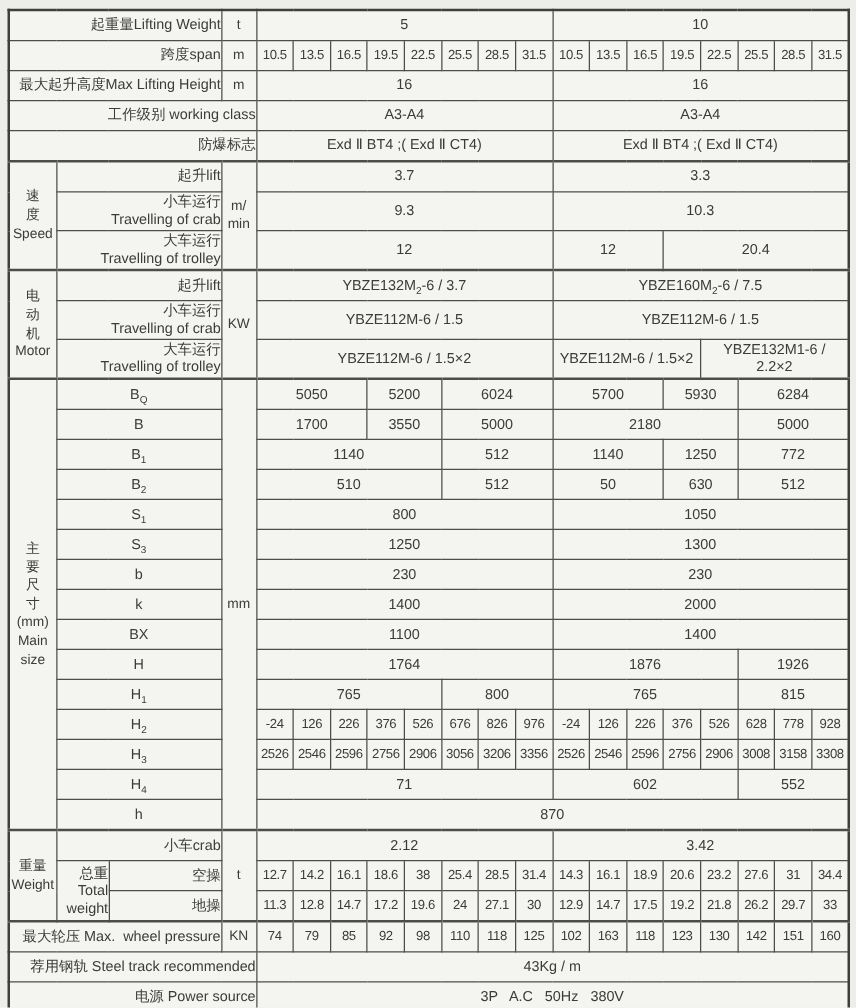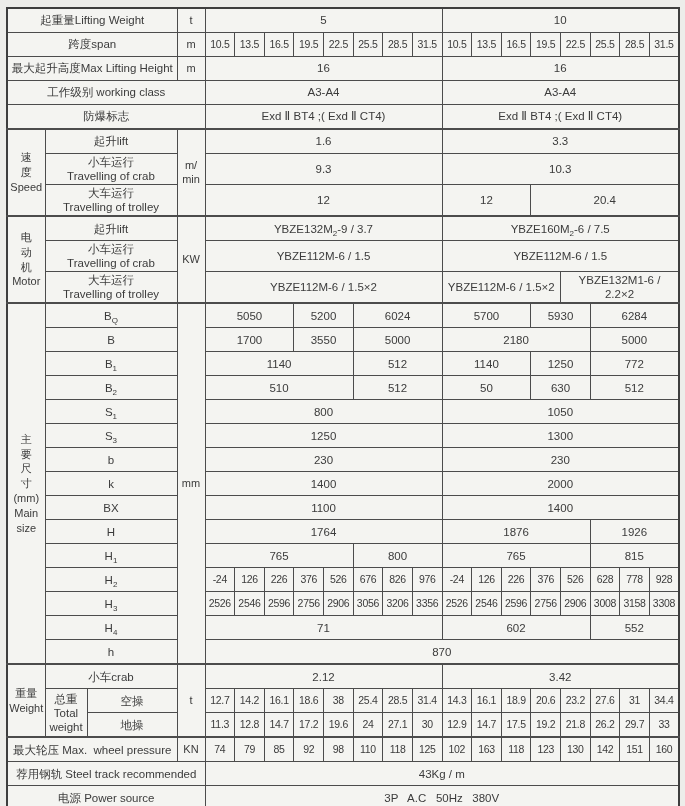--- a/index.html
+++ b/index.html
@@ -22,21 +22,21 @@
     text-align:center;
     vertical-align:middle;
     font-size:11.5px;
     line-height:1.22;
     padding:1px 0;
     height:21px;
     white-space:pre-wrap;
     overflow:hidden;
   }
   tr.sec td{border-top-width:2px;}
-  .lbl{font-size:11.5px;}
+  .lbl{font-size:11.5px;text-align:right;}
   .vlbl{font-size:11px;line-height:1.35;}
   .unit{font-size:11px;}
   .sm{font-size:10.5px;letter-spacing:-0.3px;}
   sub{font-size:8px;line-height:0;}
 </style>
 </head>
 <body>
 
 <table>
   <colgroup>
@@ -110,21 +110,21 @@
     <td colspan="8">Exd Ⅱ BT4 ;( Exd Ⅱ CT4)</td>
   </tr>
 
   <tr class="sec">
     <td rowspan="3" class="vlbl">速
 度
 Speed</td>
     <td colspan="2" class="lbl">起升lift</td>
     <td rowspan="3" class="unit">m/
 min</td>
-    <td colspan="8">1.6</td>
+    <td colspan="8">3.7</td>
     <td colspan="8">3.3</td>
   </tr>
   <tr>
     <td colspan="2" class="lbl">小车运行
 Travelling of crab</td>
     <td colspan="8">9.3</td>
     <td colspan="8">10.3</td>
   </tr>
   <tr>
     <td colspan="2" class="lbl">大车运行
@@ -134,21 +134,21 @@
     <td colspan="5">20.4</td>
   </tr>
 
   <tr class="sec">
     <td rowspan="3" class="vlbl">电
 动
 机
 Motor</td>
     <td colspan="2" class="lbl">起升lift</td>
     <td rowspan="3" class="unit">KW</td>
-    <td colspan="8"><span>YBZE132M</span><sub>2</sub><span>-9 / 3.7</span></td>
+    <td colspan="8"><span>YBZE132M</span><sub>2</sub><span>-6 / 3.7</span></td>
     <td colspan="8"><span>YBZE160M</span><sub>2</sub><span>-6 / 7.5</span></td>
   </tr>
   <tr>
     <td colspan="2" class="lbl">小车运行
 Travelling of crab</td>
     <td colspan="8">YBZE112M-6 / 1.5</td>
     <td colspan="8">YBZE112M-6 / 1.5</td>
   </tr>
   <tr>
     <td colspan="2" class="lbl">大车运行

